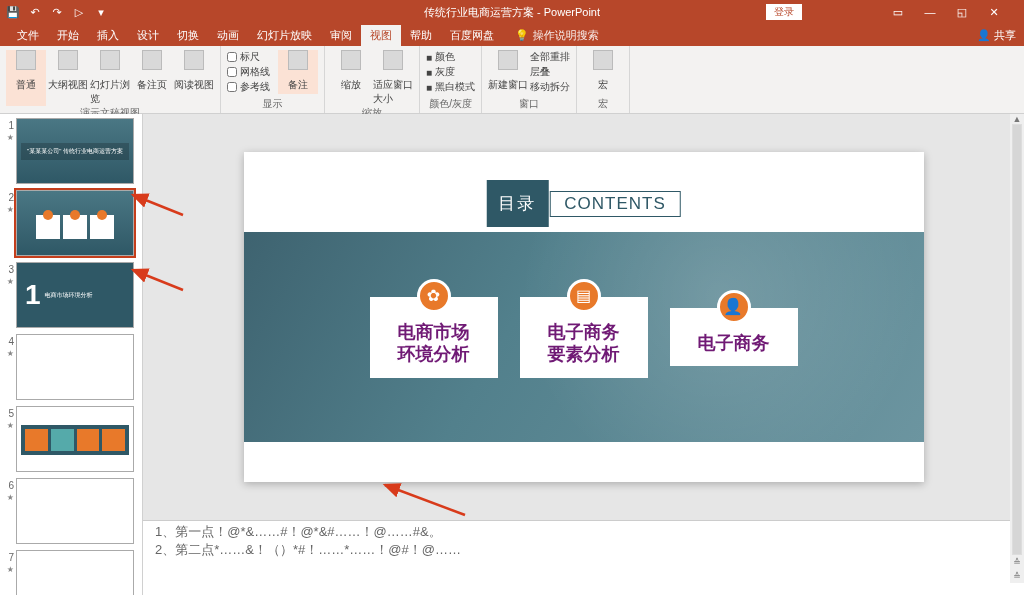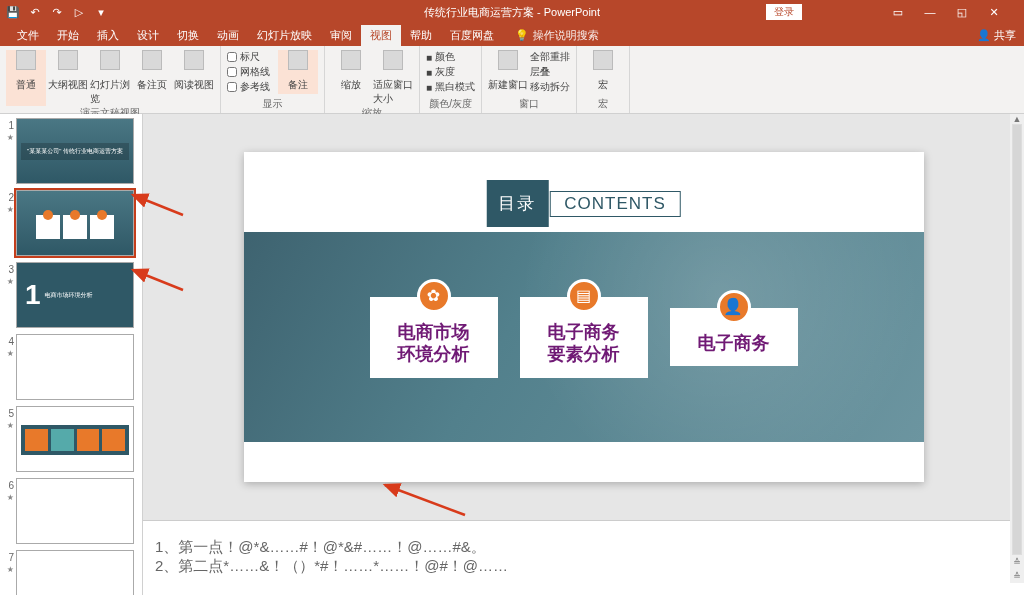--- a/index.html
+++ b/index.html
@@ -56,21 +56,21 @@
 .slide { width: 680px; height: 330px; background: #fff; box-shadow: 0 2px 8px rgba(0,0,0,.25); position: relative; }
 .contents-hdr { position: absolute; top: 28px; left: 50%; transform: translateX(-50%); display: flex; align-items: center; }
 .contents-hdr .cn { background: #2f5866; color: #fff; padding: 12px 12px; font-size: 17px; font-weight: 500; letter-spacing: 2px; }
 .contents-hdr .en { border: 1px solid #2f5866; color: #2f5866; padding: 2px 14px; font-size: 17px; margin-left: 1px; letter-spacing: 1px; }
 .photo-strip { position: absolute; top: 80px; left: 0; right: 0; height: 210px; background: linear-gradient(120deg,#3e6370 0%,#52808c 40%,#6c95a0 100%); display: flex; align-items: center; justify-content: center; gap: 22px; }
 .photo-strip::after { content:""; position:absolute; inset:0; background: radial-gradient(circle at 70% 30%, rgba(255,255,255,.15), transparent 40%); }
 .card3 { width: 128px; background: #fff; padding: 16px 6px 12px 6px; text-align: center; position: relative; z-index: 2; }
 .card3 .circ { width: 34px; height: 34px; background: #e8792a; border-radius: 50%; margin: -34px auto 8px auto; display: flex; align-items: center; justify-content: center; color: #fff; font-size: 16px; border: 3px solid #fff; }
 .card3 .ln { font-size: 18px; font-weight: 700; color: #701a75; line-height: 1.25; }
 
-.notes-pane { height: 75px; background: #fff; border-top: 1px solid #ccc; padding: 17px 12px; font-size: 15px; color: #666; overflow: hidden; }
+.notes-pane { height: 75px; background: #fff; border-top: 1px solid #ccc; padding: 2px 12px; font-size: 13px; color: #666; overflow: hidden; }
 
 .arrow { position: absolute; pointer-events: none; }
 
 .rscroll { position: absolute; right: 0; top: 114px; bottom: 12px; width: 14px; background: #efefef; }
 .rscroll .track { position: absolute; top: 10px; bottom: 28px; left: 2px; right: 2px; background: #f7f7f7; border: 1px solid #ddd; }
 .rscroll .thumbv { position: absolute; top: 0; left: 0; right: 0; height: 100%; background: #d6d6d6; }
 .rscroll .arr { position: absolute; left: 0; right: 0; height: 12px; text-align: center; font-size: 9px; color: #777; }
 </style>
 </head>
 <body>

